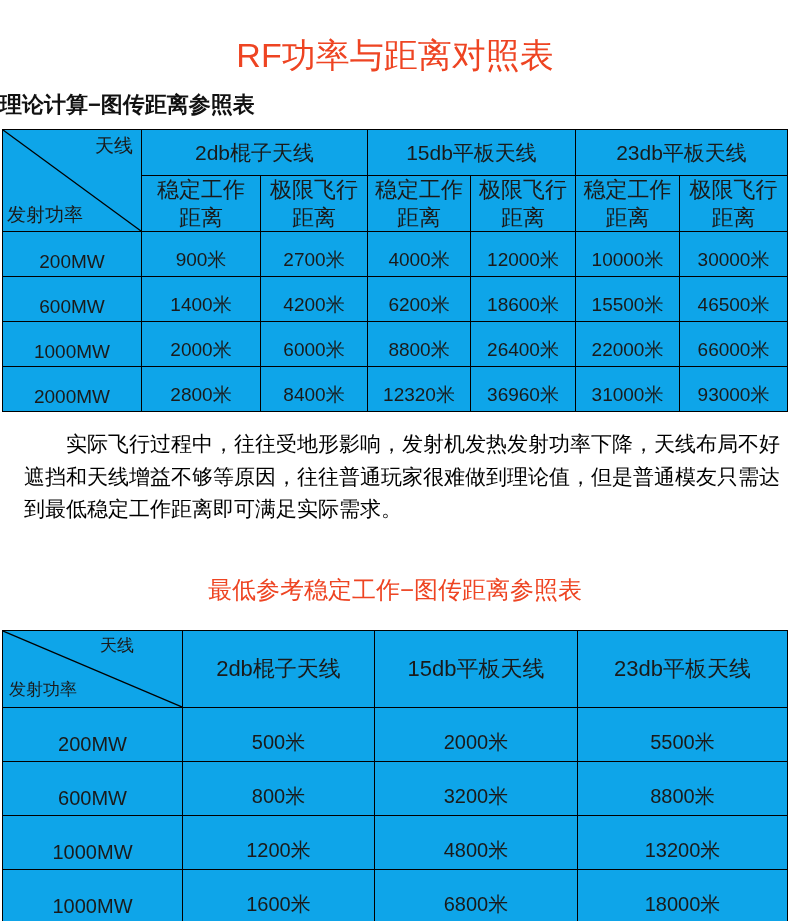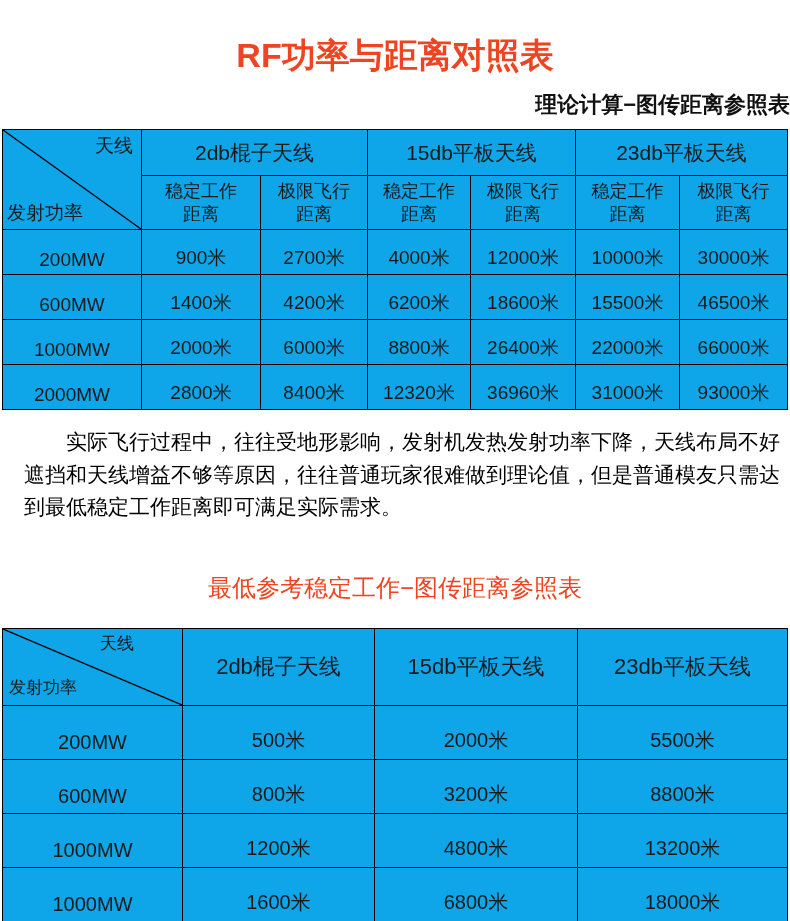--- a/index.html
+++ b/index.html
@@ -13,30 +13,30 @@
     font-family: "Liberation Sans", "DejaVu Sans", sans-serif;
     color: #000000;
     overflow: hidden;
     position: relative;
   }
 
   
   .main-title {
     text-align: center;
     font-size: 34px;
-    font-weight: bold;
+    font-weight: normal;
     color: #ee4422;
     letter-spacing: 0px;
     line-height: 1;
     margin: 0;
     padding-top: 38px;
     white-space: nowrap;
   }
   .sub-title {
-    text-align: right;
+    text-align: left;
     font-size: 22px;
     font-weight: bold;
     color: #111111;
     line-height: 1;
     margin: 0;
     padding-top: 22px;
     padding-bottom: 0;
     white-space: nowrap;
   }
 
@@ -94,21 +94,21 @@
   }
 
   
   #table1 .grp-head {
     height: 45px;
     font-size: 21px;
     vertical-align: middle;
   }
   #table1 .sub-head {
     height: 53px;
-    font-size: 18px;
+    font-size: 22px;
     line-height: 1.25;
     vertical-align: middle;
   }
   #table1 .data-cell {
     height: 41px;
     font-size: 19px;
     vertical-align: bottom;
     padding-bottom: 3px;
   }
   #table1 .corner {

